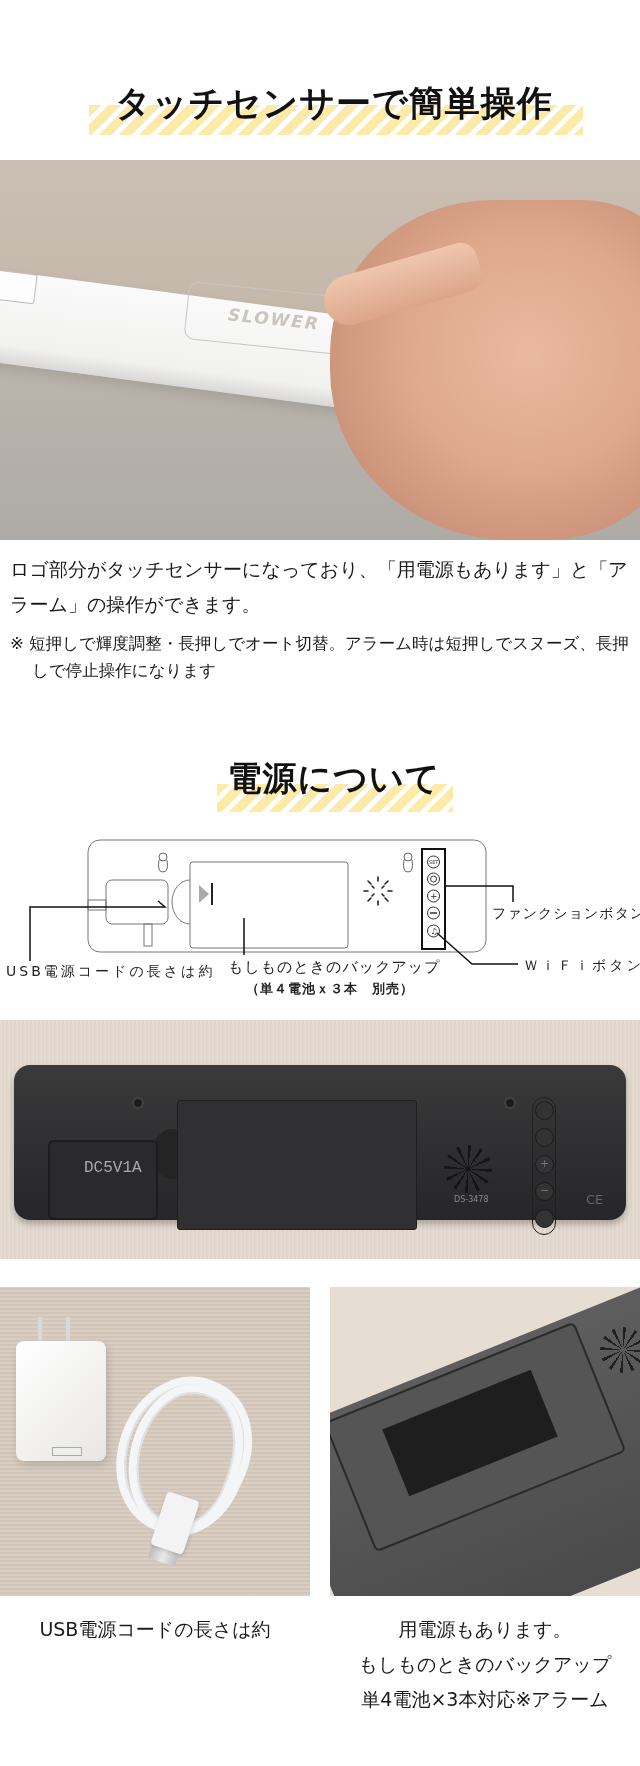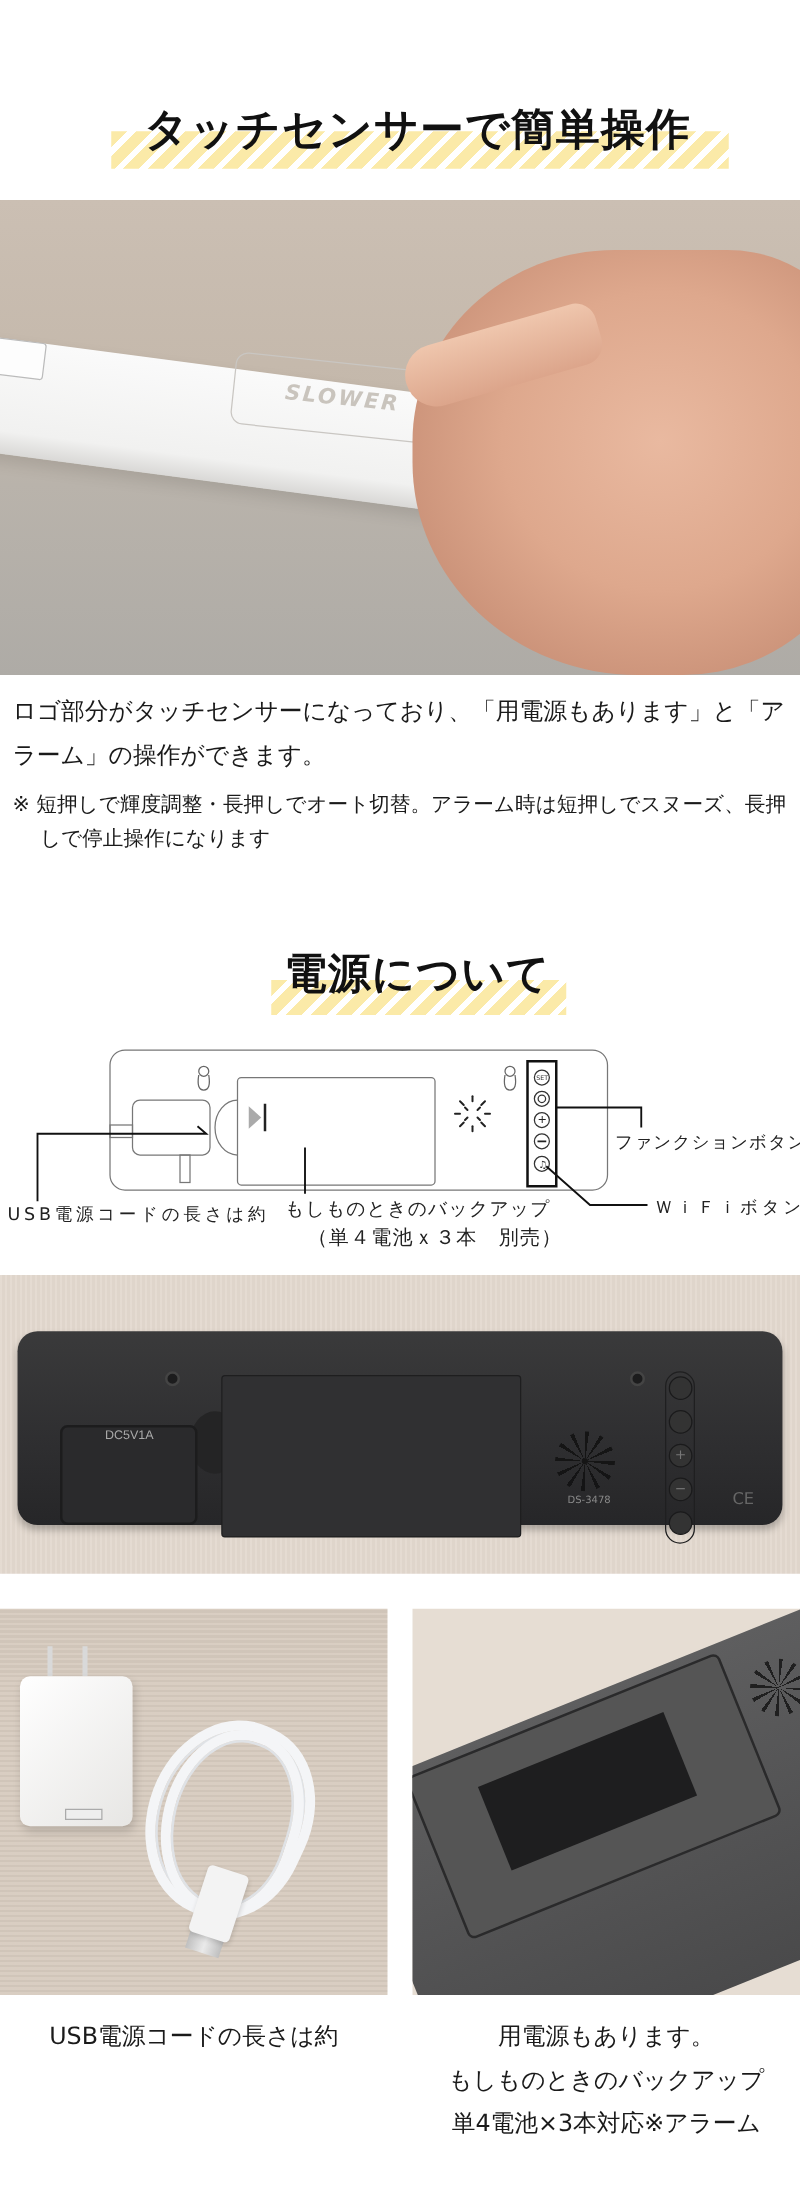--- a/index.html
+++ b/index.html
@@ -63,39 +63,39 @@
   #h2wrap { top: 756px; }
   #h2wrap .heading { font-size: 34px; }
   #h2wrap .stripe { left: -10px; right: -12px; bottom: -10px; height: 28px; }
 
   
   #diagram { position: absolute; left: 0; top: 830px; width: 640px; height: 180px; }
   #diagram svg { position: absolute; left: 0; top: 0; }
   .dlabel { position: absolute; font-size: 14px; color: #222; white-space: nowrap; letter-spacing: 1px; }
   #lbl-usb { left: 6px; top: 133px; letter-spacing: 3px; }
   #lbl-battery { left: 228px; top: 128px; font-size: 15px; }
-  #lbl-battery-sub { left: 246px; top: 150px; font-size: 16px; }
+  #lbl-battery-sub { left: 246px; top: 150px; font-size: 13px; font-weight: bold; }
   #lbl-func { left: 492px; top: 75px; }
   #lbl-wifi { left: 524px; top: 127px; letter-spacing: 3px; }
 
   
   #photo-back { left: 0; top: 1020px; width: 640px; height: 239px;
     background: repeating-linear-gradient(90deg, rgba(255,255,255,0.06) 0 2px, rgba(0,0,0,0.02) 2px 4px), #e3d9cf; }
   #photo-back .body {
     position: absolute; left: 14px; top: 45px; width: 612px; height: 155px;
     background: linear-gradient(180deg, #3a3a3b 0%, #2e2e30 60%, #262628 100%);
     border-radius: 16px; box-shadow: 0 4px 6px rgba(0,0,0,0.25);
   }
   #photo-back .cover {
     position: absolute; left: 163px; top: 35px; width: 240px; height: 130px;
     border: 1.5px solid #1e1e1f; background: #303032; border-radius: 3px;
   }
   #photo-back .half-circle { position: absolute; left: 138px; top: 64px; width: 40px; height: 50px; background: #242425; border-radius: 50%; }
   #photo-back .dc-box { position: absolute; left: 34px; top: 75px; width: 110px; height: 80px; border: 2px solid #1c1c1d; border-radius: 6px; background: #2a2a2c; }
-  #photo-back .dc-box span { position: absolute; left: 34px; top: 1px; font-size: 10px; color: #aaa; font-family: Liberation Sans, sans-serif; }
+  #photo-back .dc-box span { position: absolute; left: 34px; top: 17px; font-size: 16px; color: #aaa; font-family: Liberation Mono, monospace; }
   #photo-back .screw { position: absolute; width: 12px; height: 12px; border-radius: 50%; background: #1c1c1d; border: 2px solid #444; }
   #photo-back .speaker { position: absolute; left: 430px; top: 80px; width: 48px; height: 48px; border-radius: 50%;
     background: radial-gradient(circle, #111 0 2px, transparent 3px), repeating-conic-gradient(#111 0 8deg, transparent 8deg 30deg); opacity: .85; }
   #photo-back .model { position: absolute; left: 440px; top: 130px; font-size: 8px; color: #888; font-family: "DejaVu Sans", sans-serif; }
   #photo-back .btn-strip { position: absolute; left: 518px; top: 32px; width: 24px; height: 138px; border: 1px solid #1f1f20; border-radius: 12px; }
   #photo-back .pbtn { position: absolute; left: 2px; width: 19px; height: 19px; border-radius: 50%; border: 1.5px solid #1a1a1b; background: #333; color: #777; font-size: 11px; text-align: center; line-height: 16px; }
   #photo-back .ce { position: absolute; left: 572px; top: 127px; font-size: 13px; color: #666; font-family: "DejaVu Sans", sans-serif; }
 
   
   #photo-adapter { left: 0; top: 1287px; width: 310px; height: 309px;

